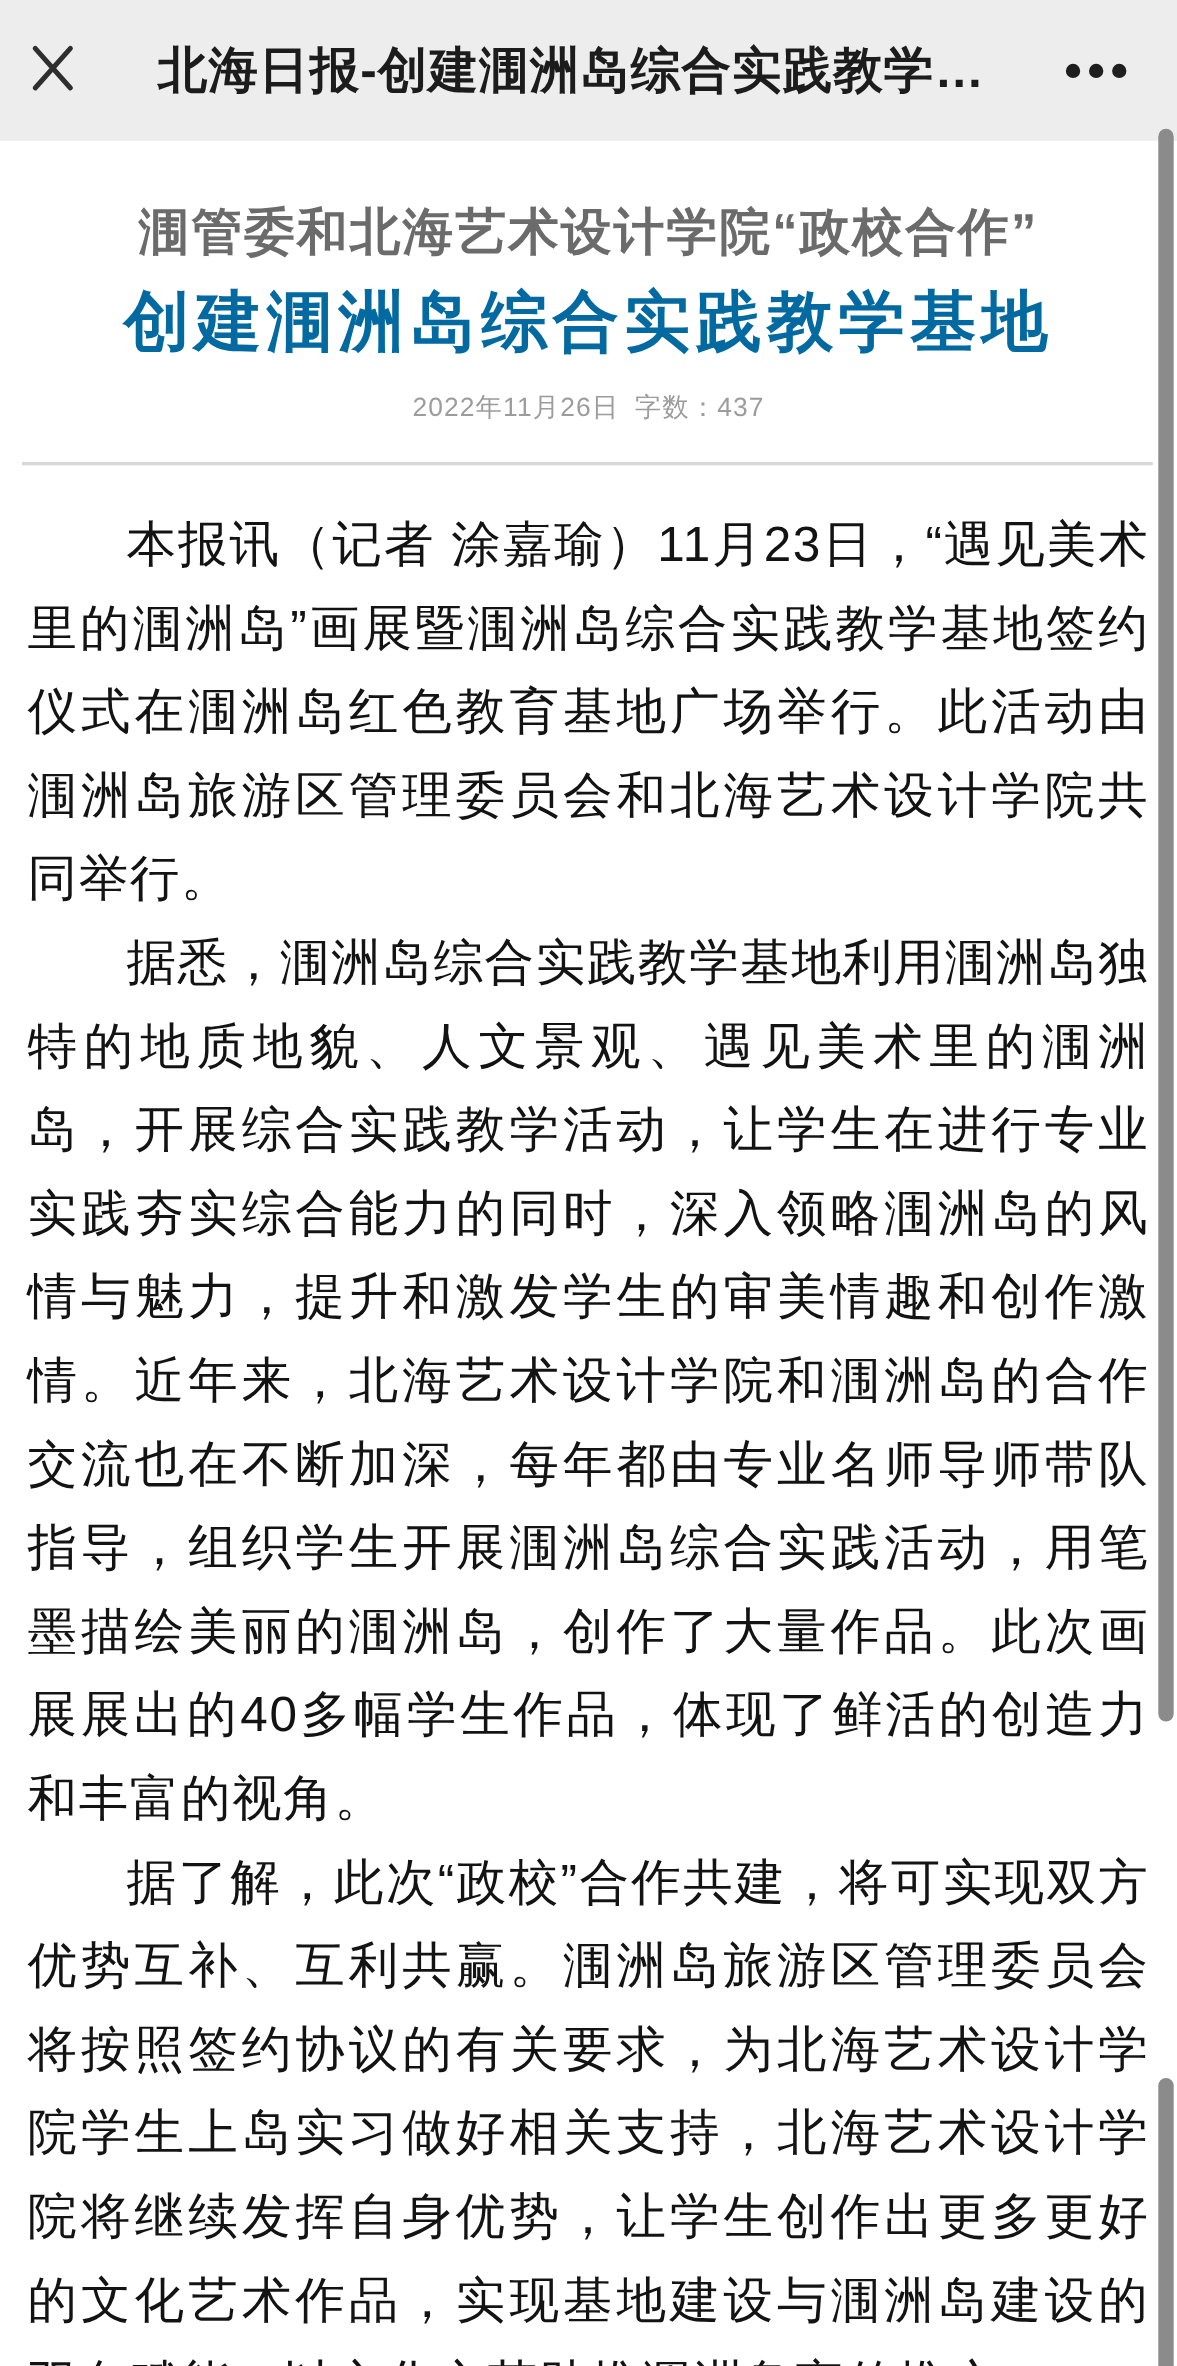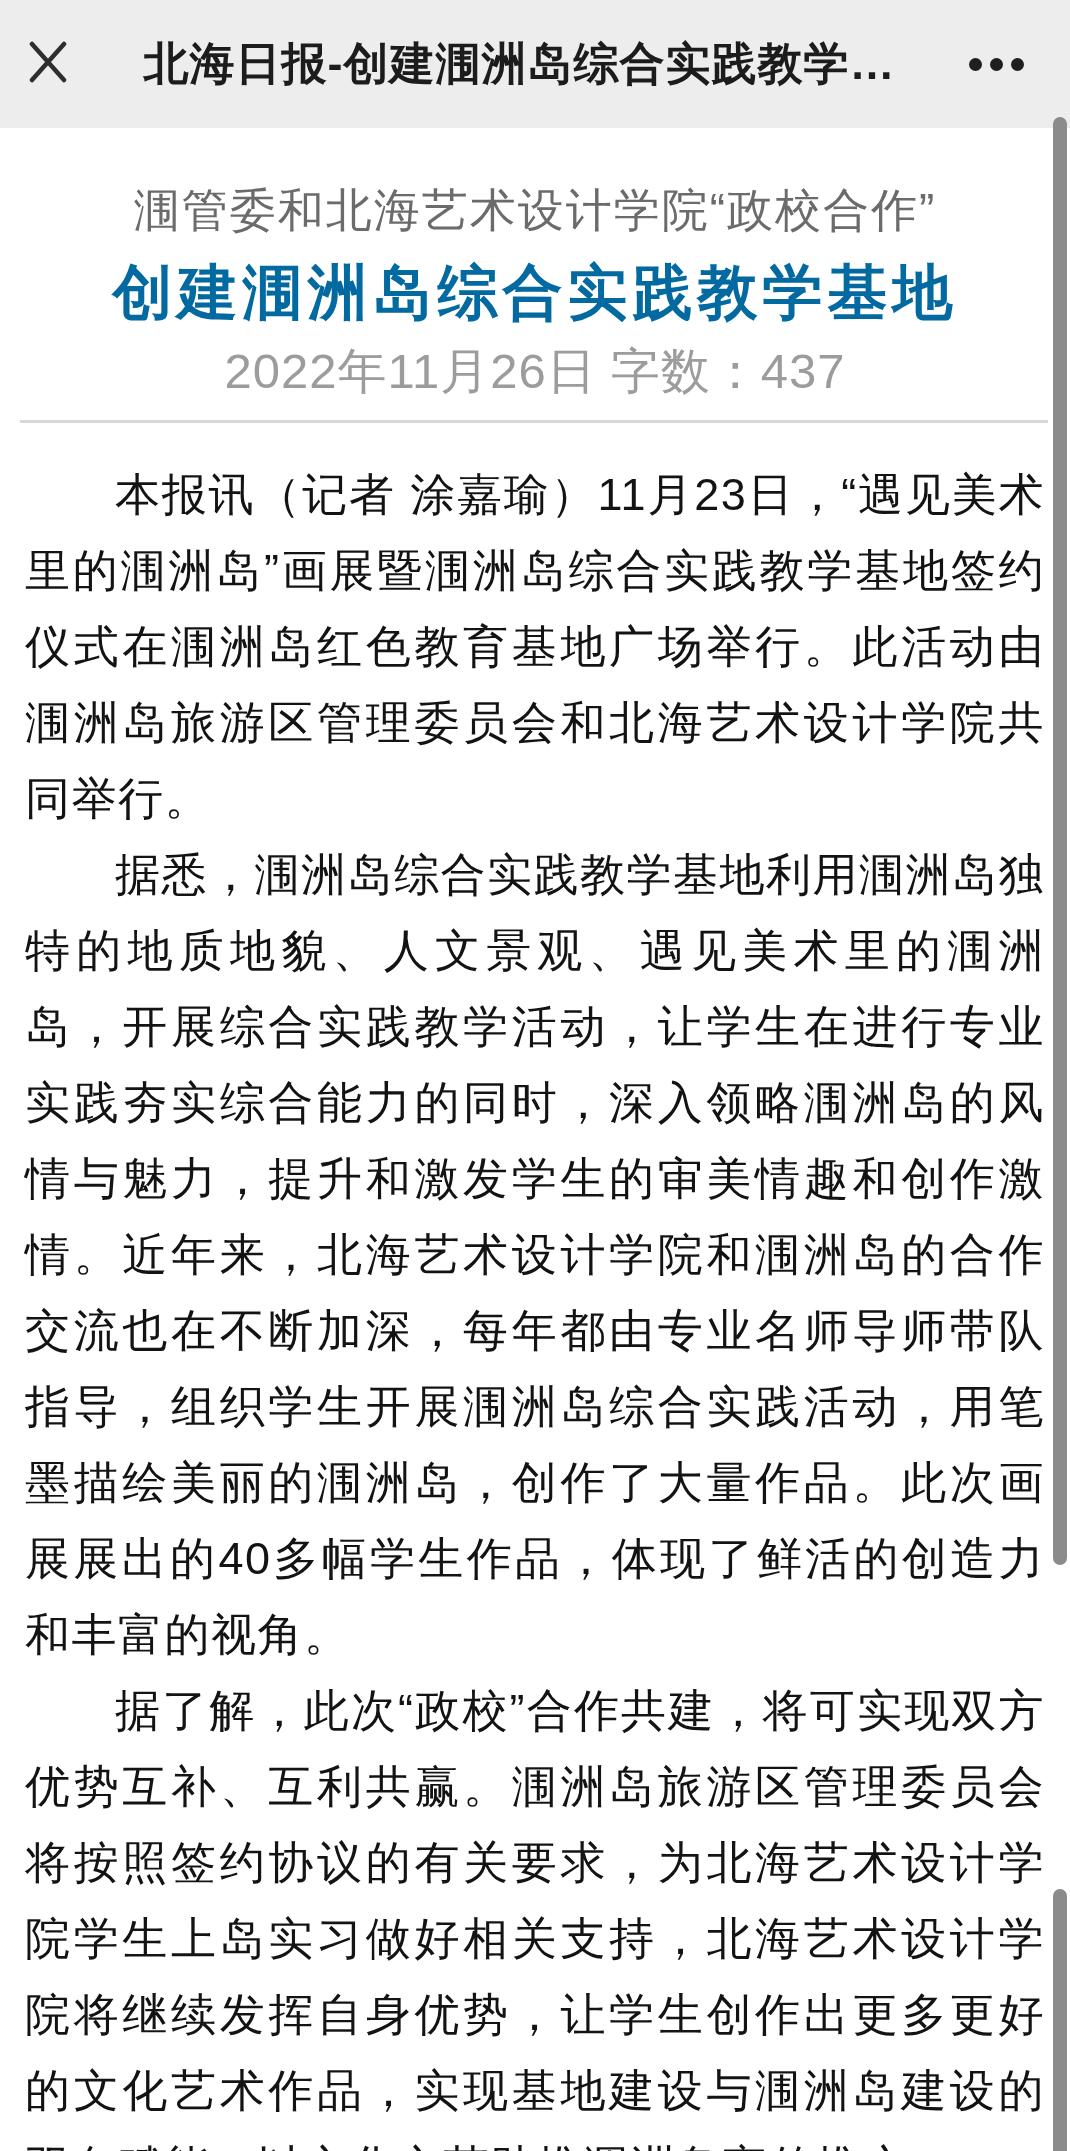--- a/index.html
+++ b/index.html
@@ -57,38 +57,38 @@
     border-radius: 50%;
     background: #1f1f1f;
   }
 
   
   .content { background: #ffffff; }
   .subtitle {
     margin: 52px 40px 0;
     text-align: center;
     font-size: 46px;
-    font-weight: 400;
+    font-weight: 700;
     color: #6b6b6b;
     letter-spacing: 2px;
     line-height: 60px;
   }
   .article-title {
     margin: 18px 24px 0;
     text-align: center;
     font-size: 60px;
     font-weight: 700;
     color: #0369a1;
     letter-spacing: 5px;
     line-height: 70px;
   }
   .meta {
     margin-top: 22px;
     text-align: center;
-    font-size: 49px;
+    font-size: 24px;
     color: #9c9c9c;
     letter-spacing: 1px;
     line-height: 42px;
   }
   .meta .meta-words { margin-left: 14px; }
   .divider {
     margin: 28px 22px 0 20px;
     height: 3px;
     background: #d8d8d8;
     border: none;

